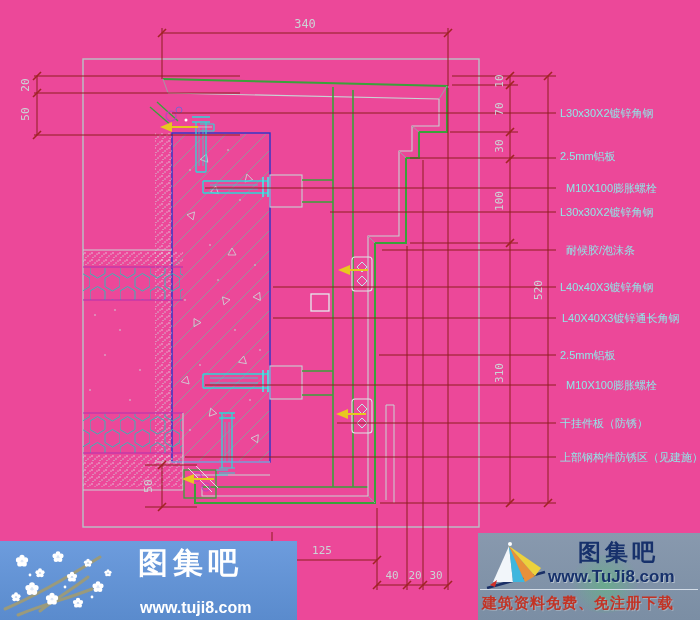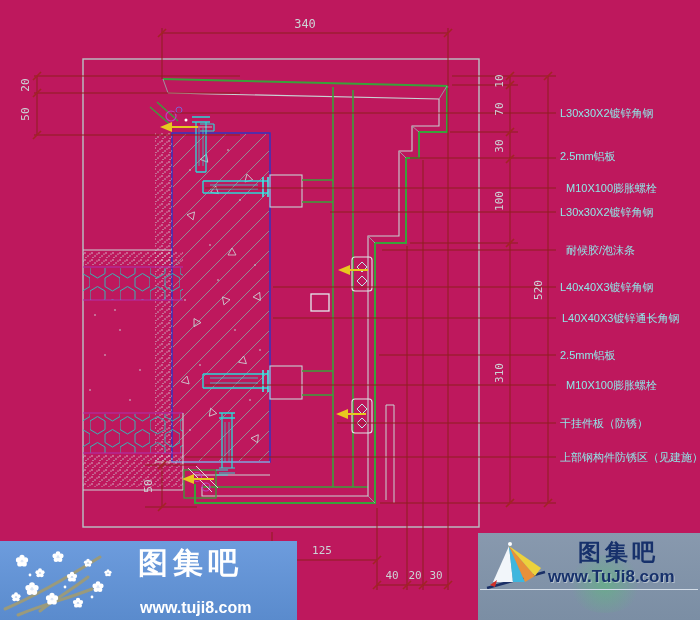--- a/index.html
+++ b/index.html
@@ -1,16 +1,16 @@
 <!DOCTYPE html>
 <html><head>
 <meta charset="utf-8">
 <style>
   html,body{margin:0;padding:0;background:#222;}
-  #stage{position:relative;width:700px;height:620px;background:#be185d;overflow:hidden;
+  #stage{position:relative;width:700px;height:620px;background:#ec4899;overflow:hidden;
          font-family:"Liberation Sans",sans-serif;text-align:center;}
   #cad{position:absolute;left:0;top:0;}
   .dimtxt{font-family:"DejaVu Sans Mono",monospace;font-size:11px;fill:#ccd3d5;}
   .dimbig{font-family:"DejaVu Sans Mono",monospace;font-size:12px;fill:#ccd3d5;}
   .callout{font-family:"Liberation Sans",sans-serif;font-size:11px;fill:#8fe8e8;}
   
   #banner-left{position:absolute;left:0;top:541px;width:297px;height:79px;
     background:linear-gradient(180deg,#6d9cdd 0%,#5a8bcd 100%);overflow:hidden;}
   #banner-left .bl-title{position:absolute;left:138px;top:2px;color:#fff;
     font-family:"Liberation Serif",serif;font-weight:bold;font-size:30px;letter-spacing:5px;}
@@ -320,15 +320,16 @@
     <polygon points="10,46 26,10 30,46" fill="#f2f6fa"></polygon>
     <polygon points="26,10 42,46 30,46" fill="#3fb6de"></polygon>
     <polygon points="26,10 52,40 42,46" fill="#e8903a"></polygon>
     <polygon points="26,10 58,32 52,40" fill="#ecd23c"></polygon>
     <polygon points="7,49 14,44 12,51" fill="#d03028"></polygon>
     <circle cx="27" cy="8" r="2" fill="#ffffff"></circle>
   </svg>
   <div class="br-title">图集吧</div>
   <div class="br-url">www.TuJi8.com</div>
   <div class="br-line"></div>
+  <div class="br-tag">建筑资料免费、免注册下载</div>
 </div>
 
 </div>
 
 </body></html>

